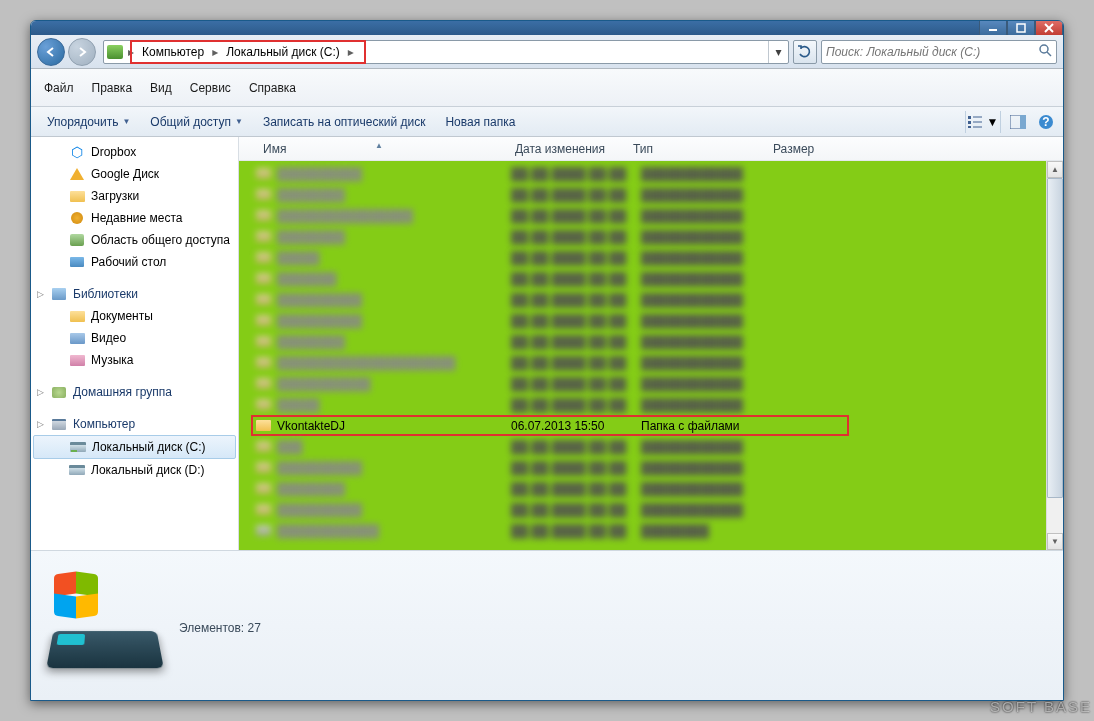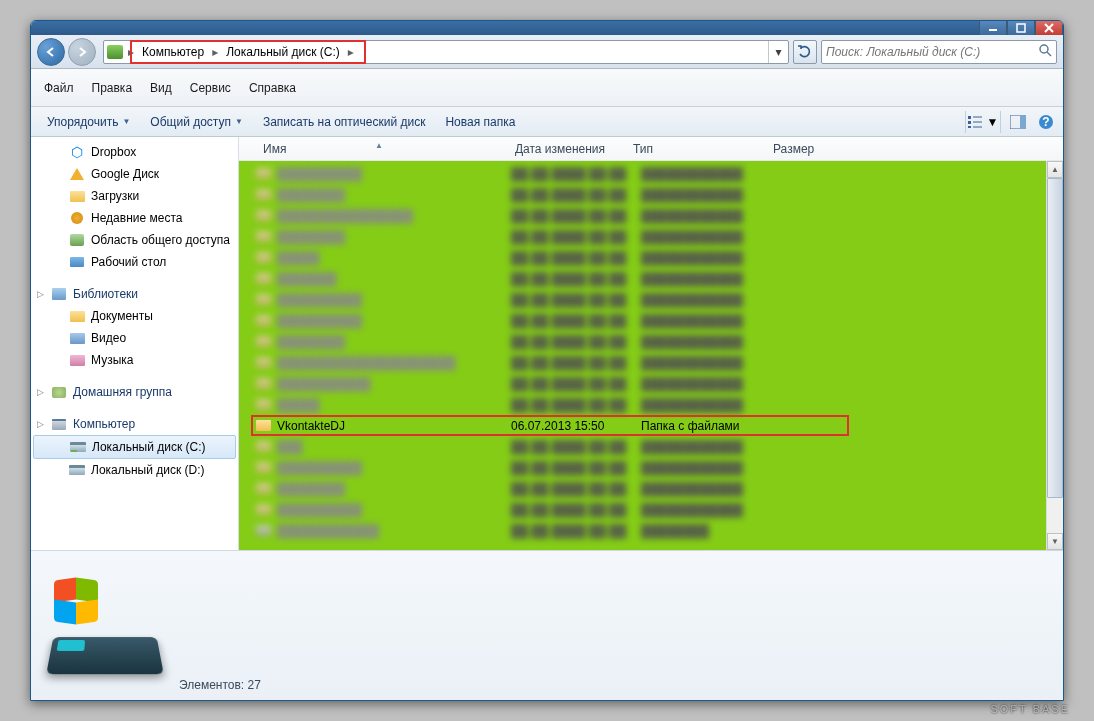--- a/index.html
+++ b/index.html
@@ -91,33 +91,33 @@
 .row.highlight::before { content:""; position:absolute; left:12px; right:214px; top:0; bottom:0; border:2px solid #e03030; }
 .row.highlight .cname, .row.highlight .cdate, .row.highlight .ctype { color:#000; }
 
 
 .vscroll { position:absolute; right:0; top:24px; bottom:0; width:17px; background:#f0f0f0; border-left:1px solid #dcdcdc; }
 .vscroll .up,.vscroll .dn { height:17px; background:linear-gradient(#f8f8f8,#e4e4e4); border:1px solid #c0c0c0; display:flex; align-items:center; justify-content:center; font-size:8px; color:#606060; }
 .vscroll .dn { position:absolute; bottom:0; left:0; right:0; }
 .vscroll .thumb { position:absolute; top:17px; left:0; right:0; height:320px; background:linear-gradient(90deg,#e8eef4,#c8d4e0); border:1px solid #a8b8c8; border-radius:1px; }
 
 
-.details { height:150px; border-top:1px solid #d0d8e0; background:linear-gradient(#f4f8fc,#eaf0f6); display:flex; align-items:flex-end; padding:8px 14px; gap:14px; }
+.details { height:150px; border-top:1px solid #d0d8e0; background:linear-gradient(#f4f8fc,#eaf0f6); display:flex; align-items:center; padding:8px 14px; gap:14px; }
 .details .bigicon { width:120px; height:120px; display:flex; align-items:center; justify-content:center; }
 .details .text { padding-top:4px; color:#3a4a5a; }
 .drive-art { position:relative; width:110px; height:90px; }
 .drive-art .disk { position:absolute; bottom:0; width:110px; height:45px; background:linear-gradient(#3a5a6a,#1a3440); border-radius:6px; transform:perspective(200px) rotateX(35deg); box-shadow:0 4px 8px rgba(0,0,0,.4); }
 .drive-art .disk::after { content:""; position:absolute; left:6px; top:4px; width:28px; height:14px; background:#20c0d0; border-radius:2px; }
 .drive-art .flag { position:absolute; left:4px; top:-8px; width:50px; height:50px; }
 .flag-r{position:absolute;width:22px;height:22px;background:#f25022;border-radius:4px 0 0 0;transform:skewY(-8deg);}
 .flag-g{position:absolute;left:22px;width:22px;height:22px;background:#7fba00;border-radius:0 4px 0 0;transform:skewY(8deg);}
 .flag-b{position:absolute;top:22px;width:22px;height:22px;background:#00a4ef;border-radius:0 0 0 4px;transform:skewY(8deg);}
 .flag-y{position:absolute;top:22px;left:22px;width:22px;height:22px;background:#ffb900;border-radius:0 0 4px 0;transform:skewY(-8deg);}
 
-.watermark { position:absolute; right:24px; bottom:6px; color:rgba(255,255,255,.55); font-size:11px; letter-spacing:2px; text-shadow:0 0 2px #000; }
+.watermark { position:absolute; right:2px; bottom:6px; color:rgba(255,255,255,.55); font-size:15px; letter-spacing:2px; text-shadow:0 0 2px #000; }
 </style>
 </head>
 <body>
 
 <div class="window">
 
   <div class="titlebar">
     <div class="tb-btns">
       <div class="tb-btn">
           <svg viewBox="0 0 10 10">

